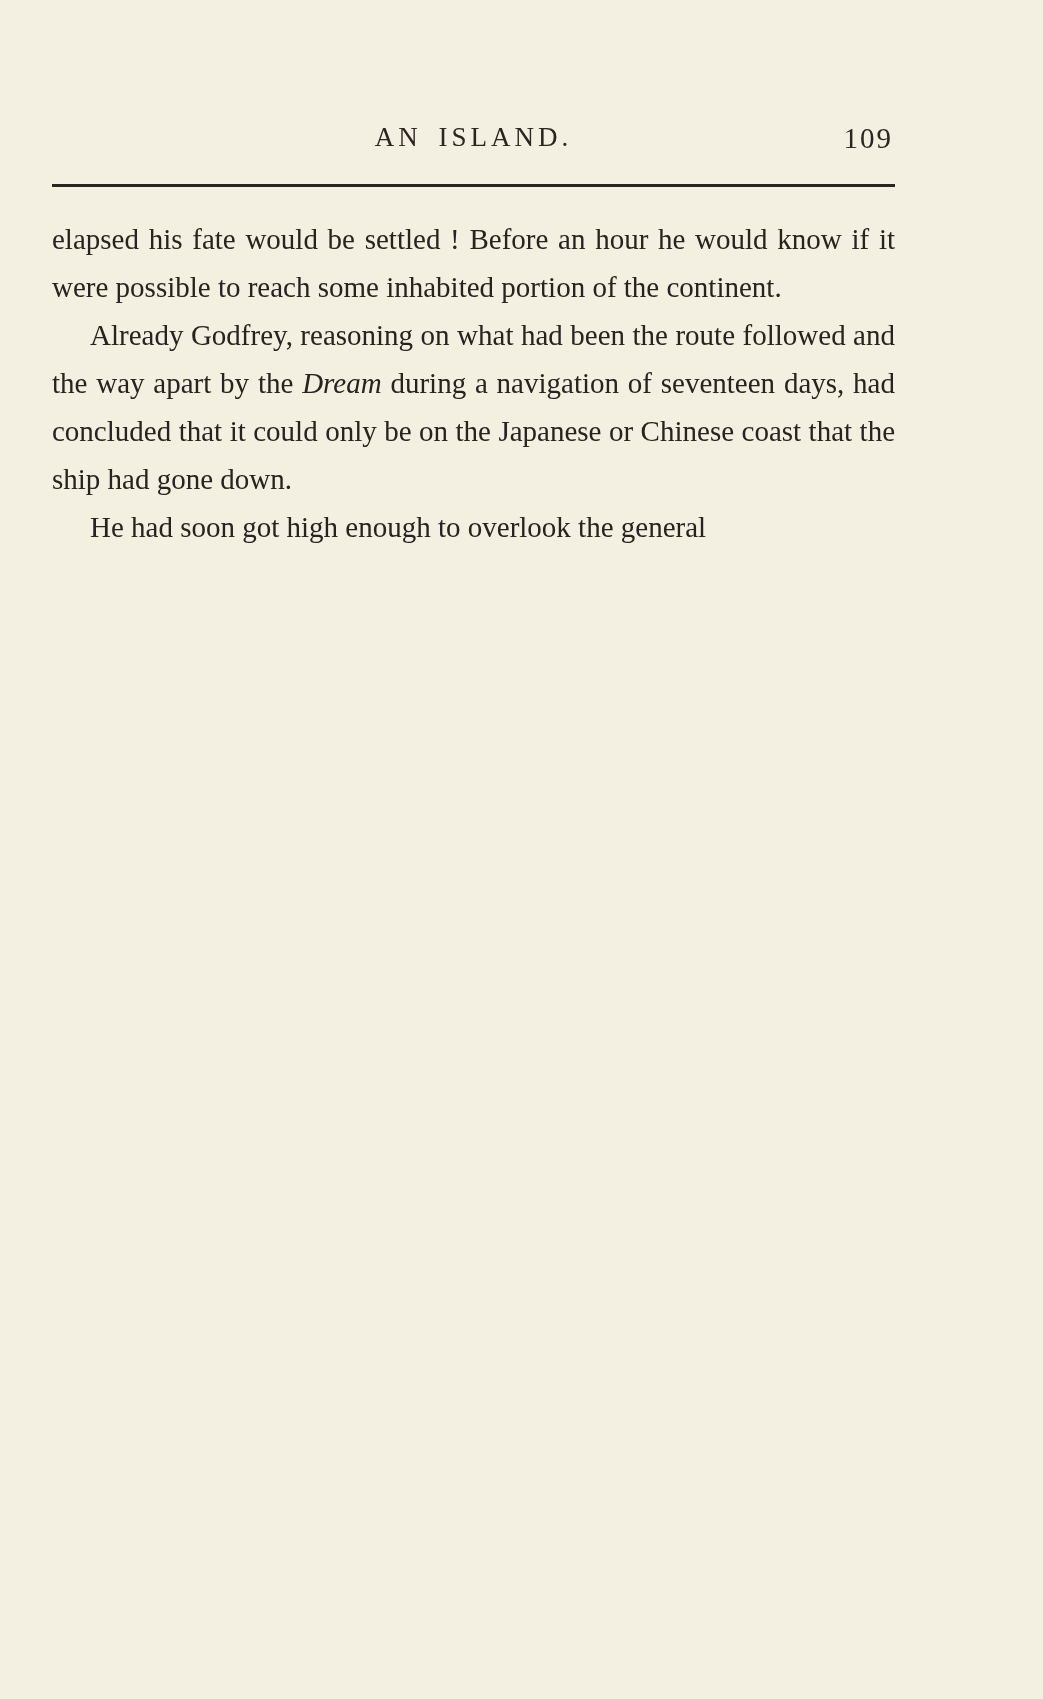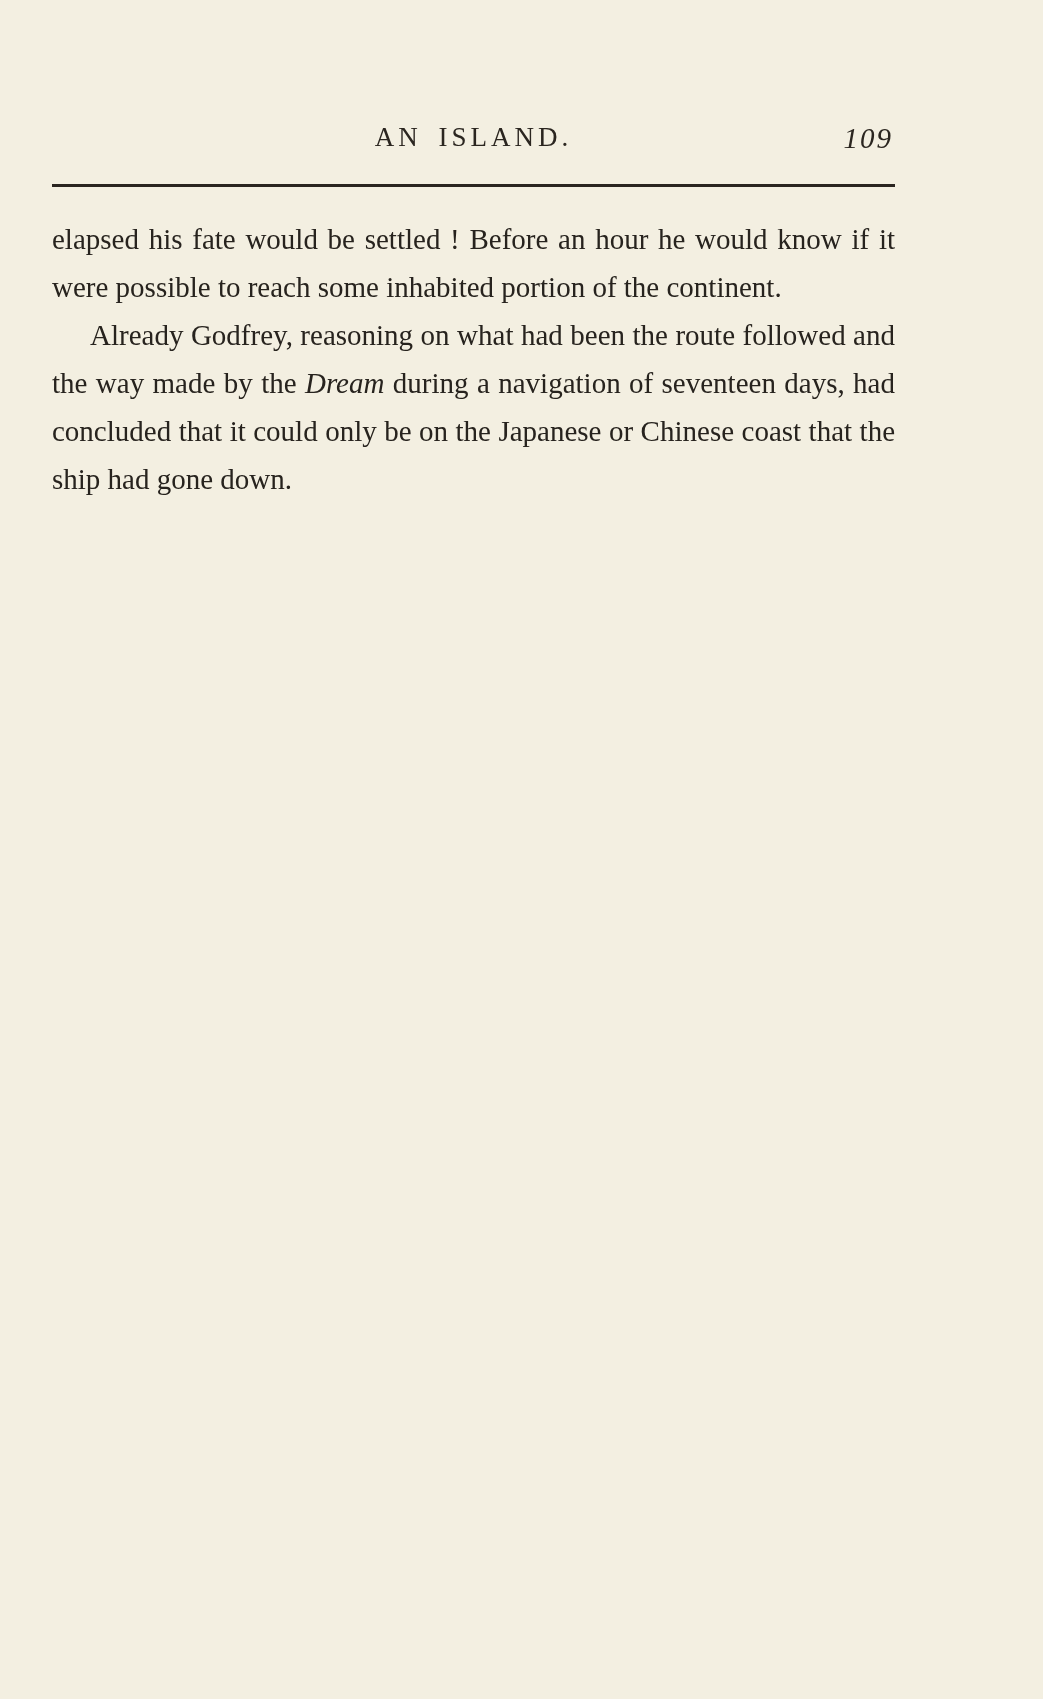--- a/index.html
+++ b/index.html
@@ -39,21 +39,20 @@
     word-spacing: 6px;
     color: #2b2620;
   }
   .head-number {
     position: absolute;
     right: 2px;
     top: 0;
     font-size: 29px;
     letter-spacing: 2px;
     color: #2b2620;
-    font-style: italic;
   }
   .rule {
     border: none;
     border-top: 3px solid #2a2520;
     margin: 26px 0 0 0;
     width: 100%;
   }
   .body-text {
     margin-top: 28px;
     font-size: 29px;
@@ -75,16 +74,17 @@
 
 <div class="page">
   <div class="content">
     <div class="running-head">
       <span class="head-title">AN ISLAND.</span>
       <span class="head-number">109</span>
     </div>
     <hr class="rule">
     <div class="body-text">
         <p class="para"><span>elapsed his fate would be settled !  Before an hour he would know if it were possible to reach some inhabited portion of the continent.</span></p>
-        <p class="para indent"><span>Already Godfrey, reasoning on what had been the route followed and the way made by the </span><span class="italic">Dream</span><span> during a navigation of seventeen days, had concluded that it could only be on the Japanese or Chinese coast that the ship had gone down.</span></p>
+        <p class="para indent"><span>Already Godfrey, reasoning on what had been the route followed and the way apart by the </span><span class="italic">Dream</span><span> during a navigation of seventeen days, had concluded that it could only be on the Japanese or Chinese coast that the ship had gone down.</span></p>
+        <p class="para indent"><span>He had soon got high enough to overlook the general</span></p>
       </div>
   </div>
 </div>
 
 </body></html>

